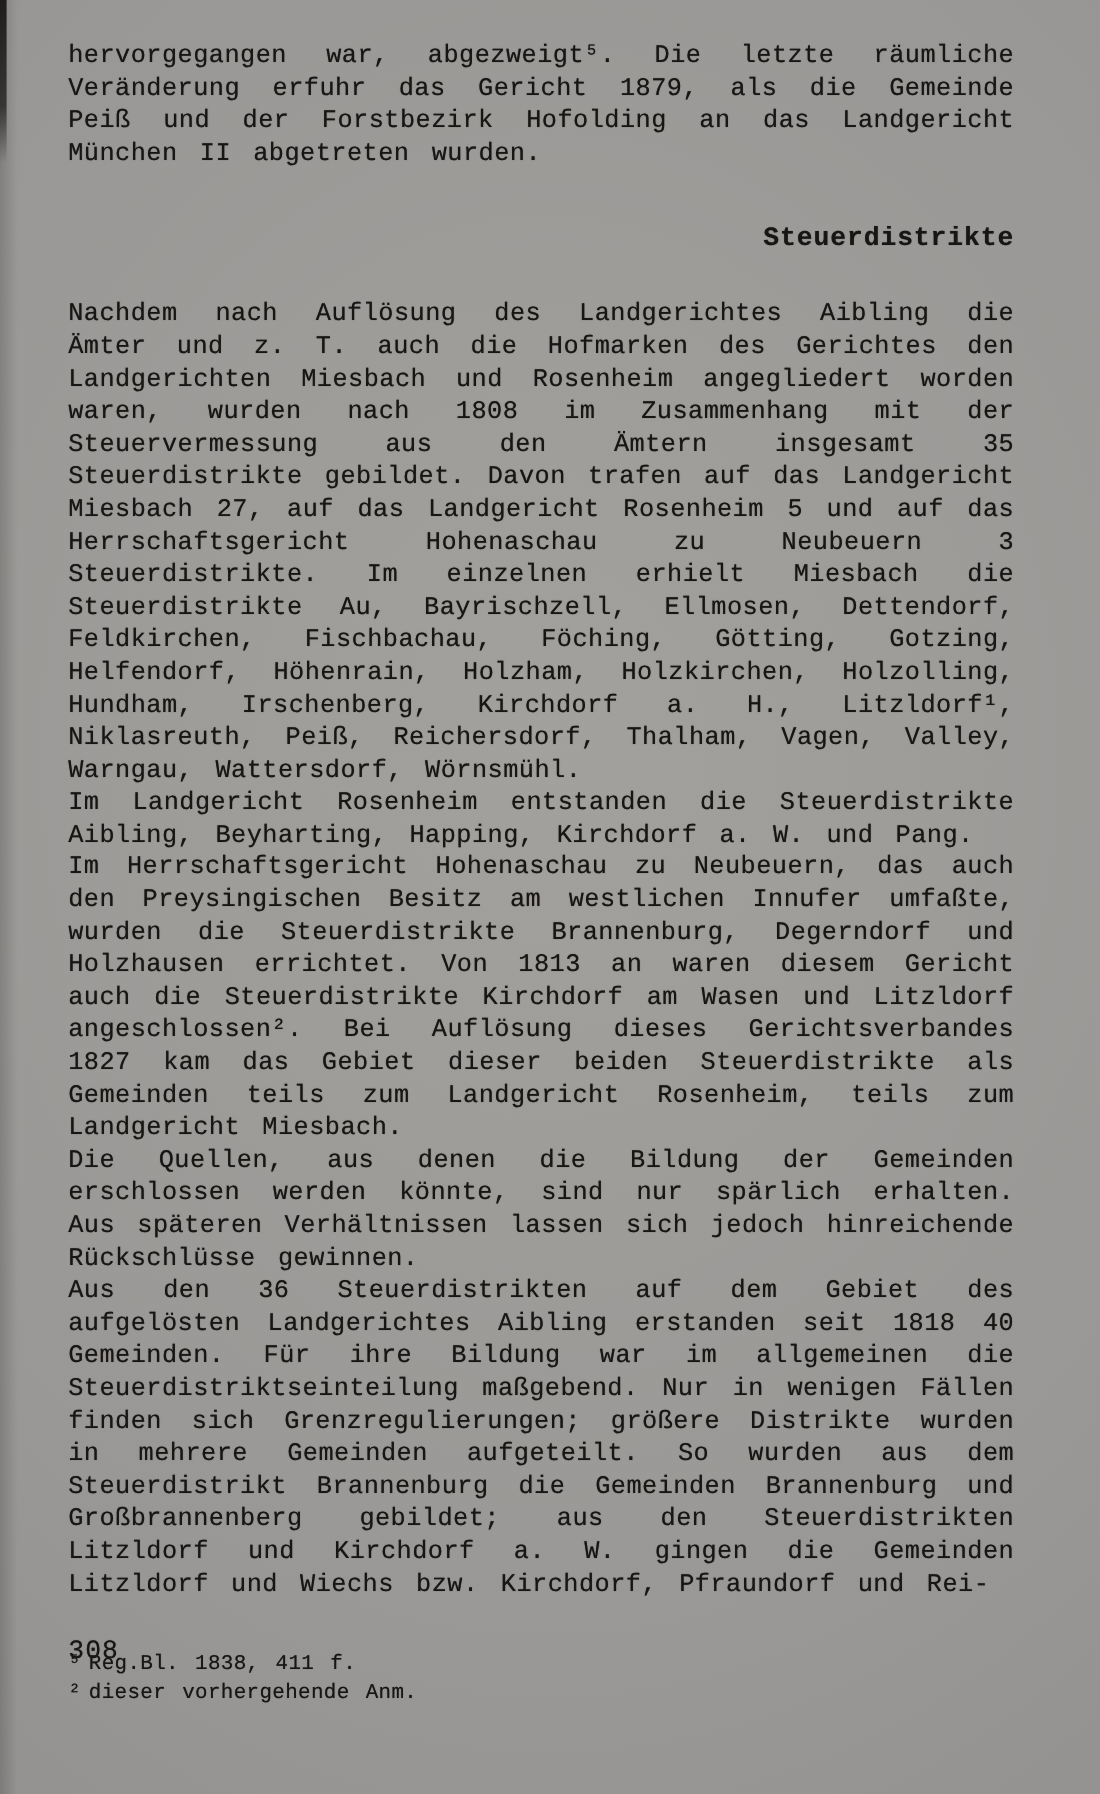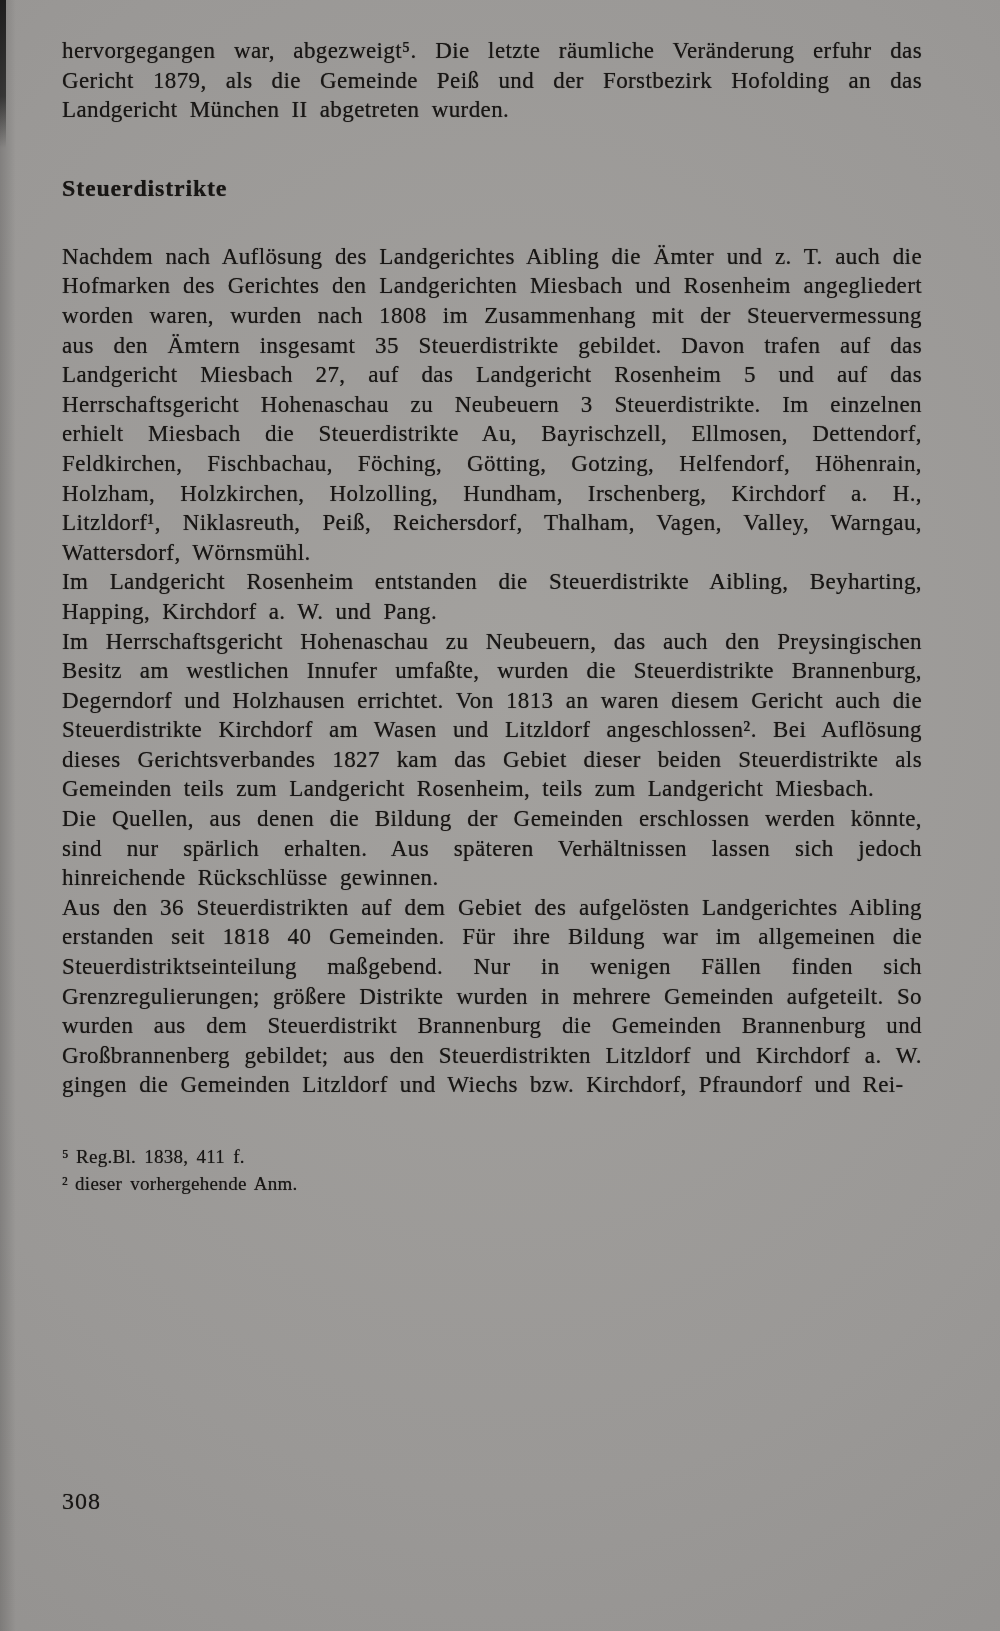--- a/index.html
+++ b/index.html
@@ -10,20 +10,21 @@
     font-family: "Liberation Serif", "DejaVu Serif", serif;
     background: #8f8d8b;
   }
   .page {
     position: relative;
     width: 1000px;
     height: 1631px;
     overflow: hidden;
     background: radial-gradient(ellipse 120% 90% at 50% 42%, #a3a19e 0%, #9a9896 55%, #8f8d8b 100%);
     color: #181614;
+    font-family: Liberation Mono, monospace;
   }
   
   .gutter-shade {
     position: absolute; left: 0; top: 0; width: 16px; height: 100%;
     background: linear-gradient(to right, rgba(0,0,0,0.16), rgba(0,0,0,0));
     pointer-events: none;
   }
   .scan-edge {
     position: absolute; left: 0; top: 0; width: 6px; height: 148px;
     background: linear-gradient(to bottom, rgba(12,12,12,0.85), rgba(12,12,12,0.65) 65%, rgba(12,12,12,0));
@@ -41,21 +42,21 @@
     line-height: 29.6px;
     text-align: justify;
     word-spacing: 6px;
     letter-spacing: 0.4px;
     text-shadow: 0 0 0.8px rgba(24,22,20,0.7);
   }
   .heading {
     margin: 50px 0 40px 0;
     font-size: 24px;
     font-weight: bold;
-    text-align: left;
+    text-align: right;
     letter-spacing: 0.8px;
     text-shadow: 0 0 0.8px rgba(24,22,20,0.7);
   }
   .footnotes {
     margin-top: 44px;
   }
   .footnote {
     margin: 0;
     font-size: 19px;
     line-height: 26.5px;

